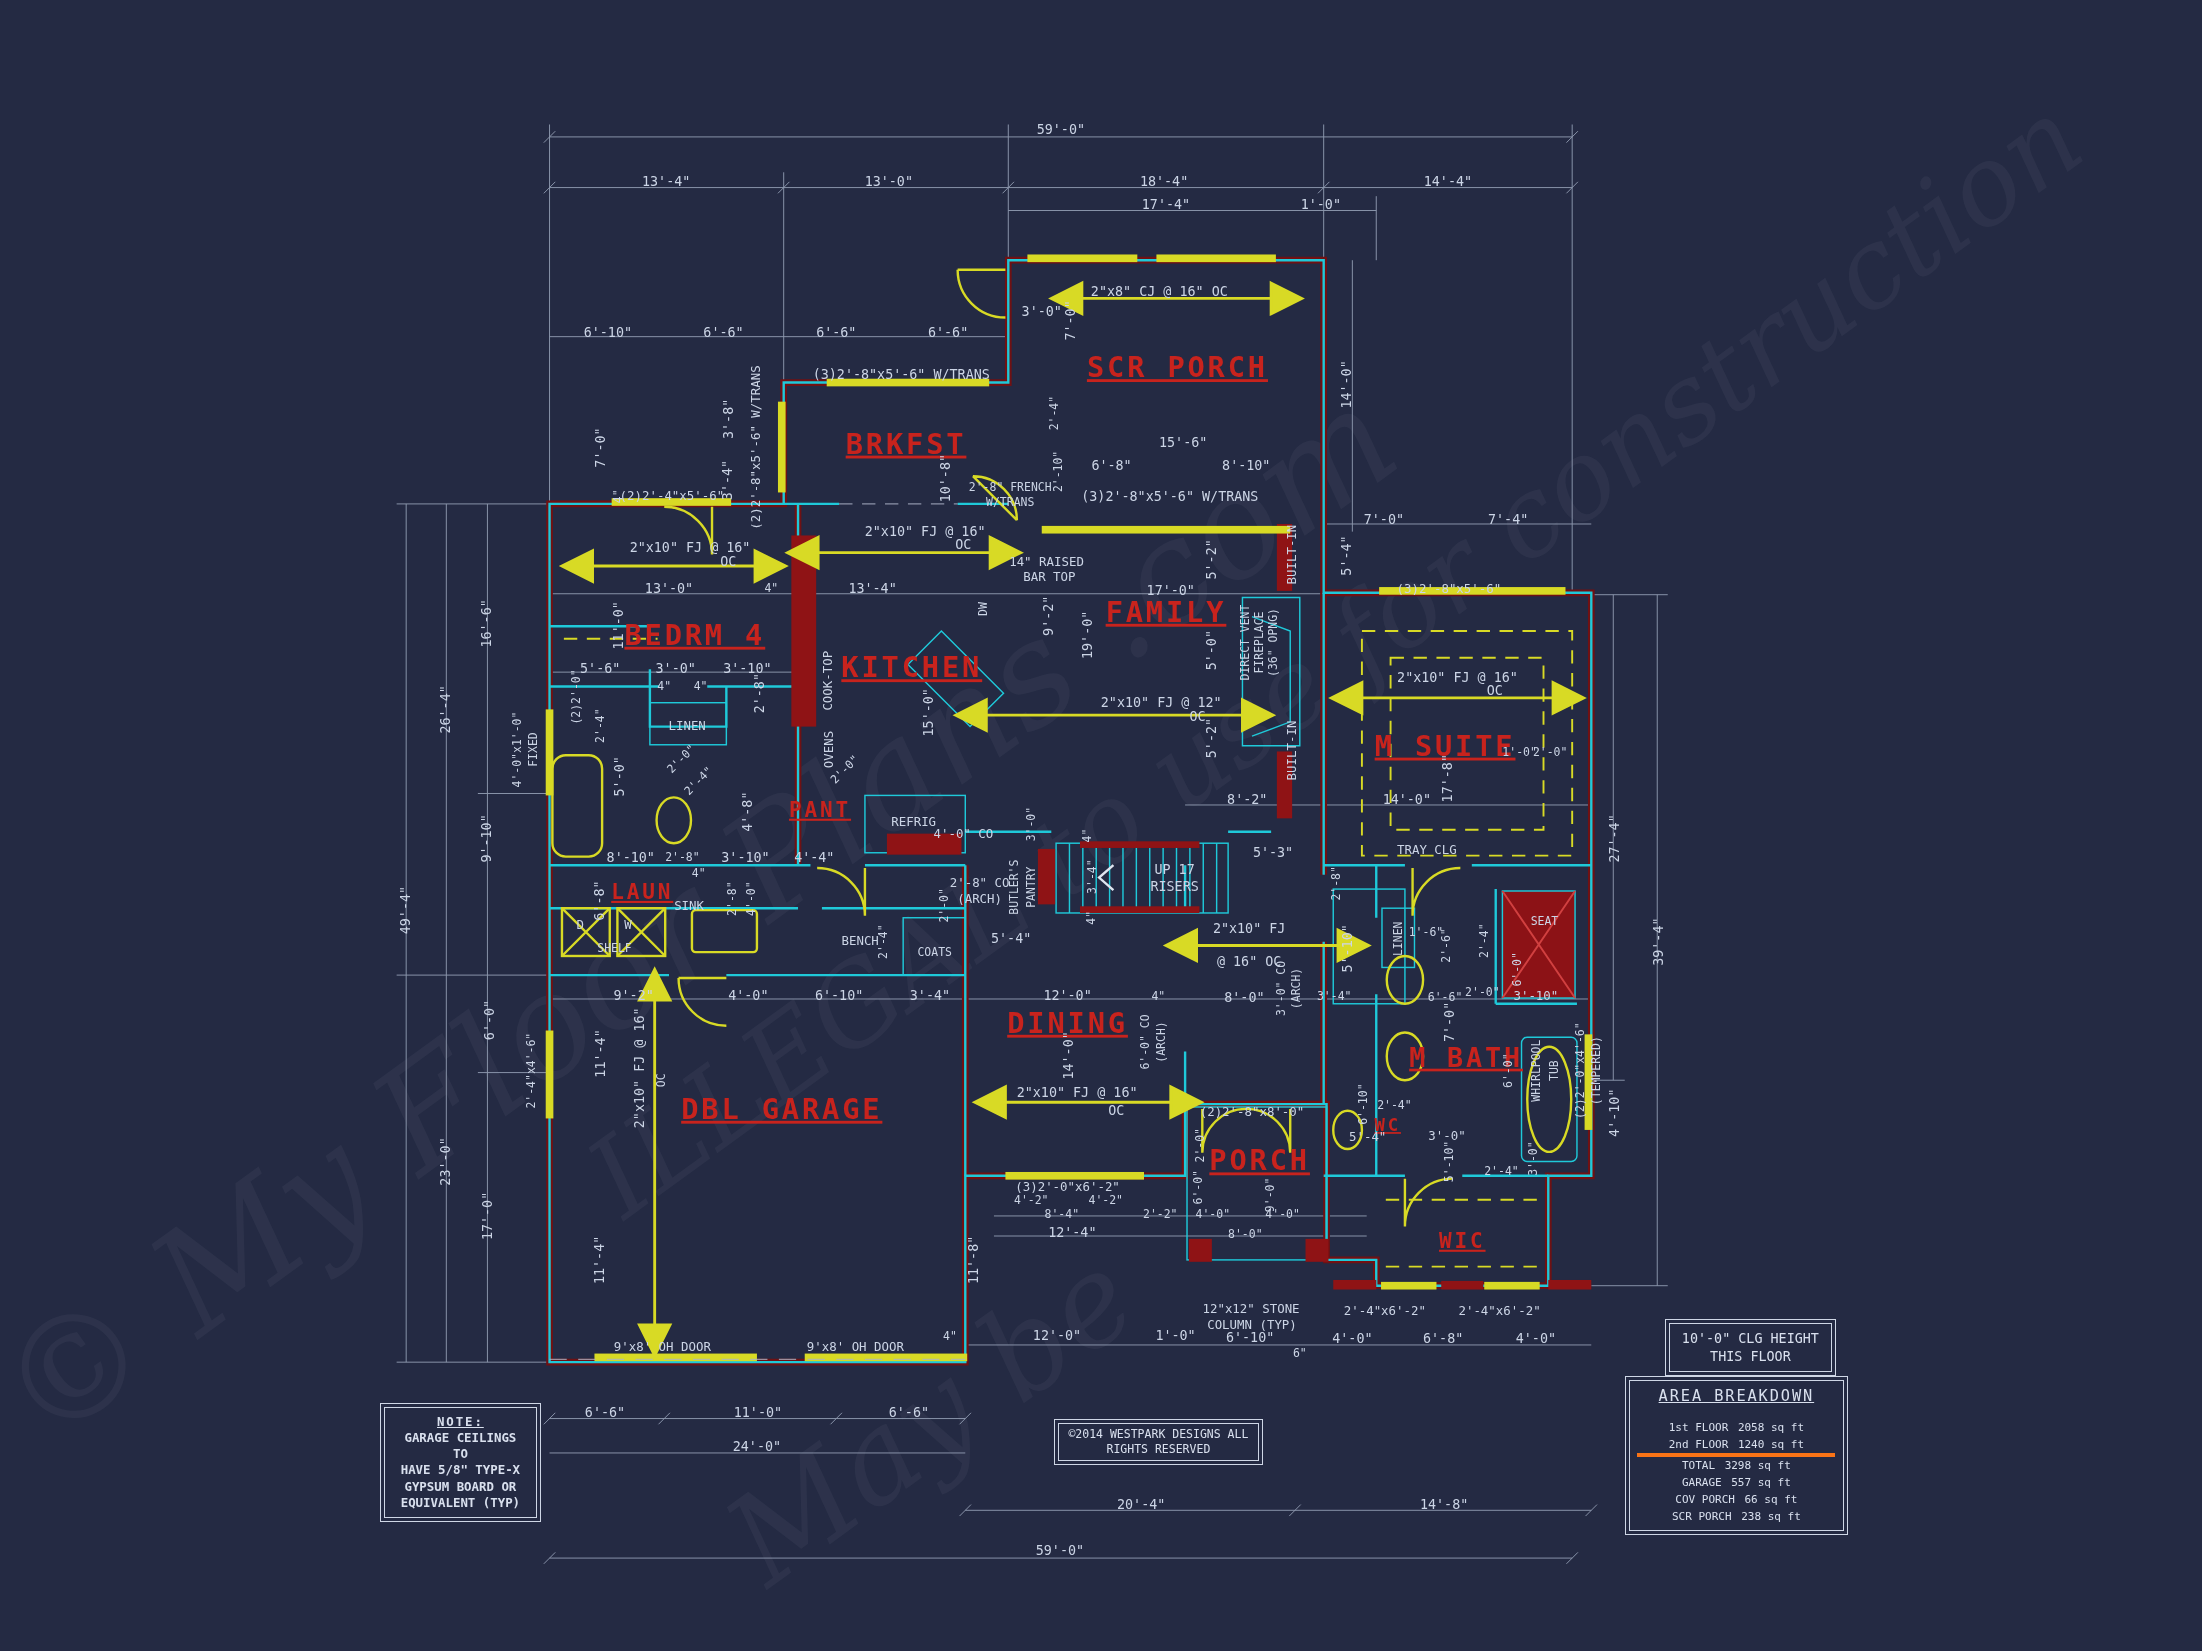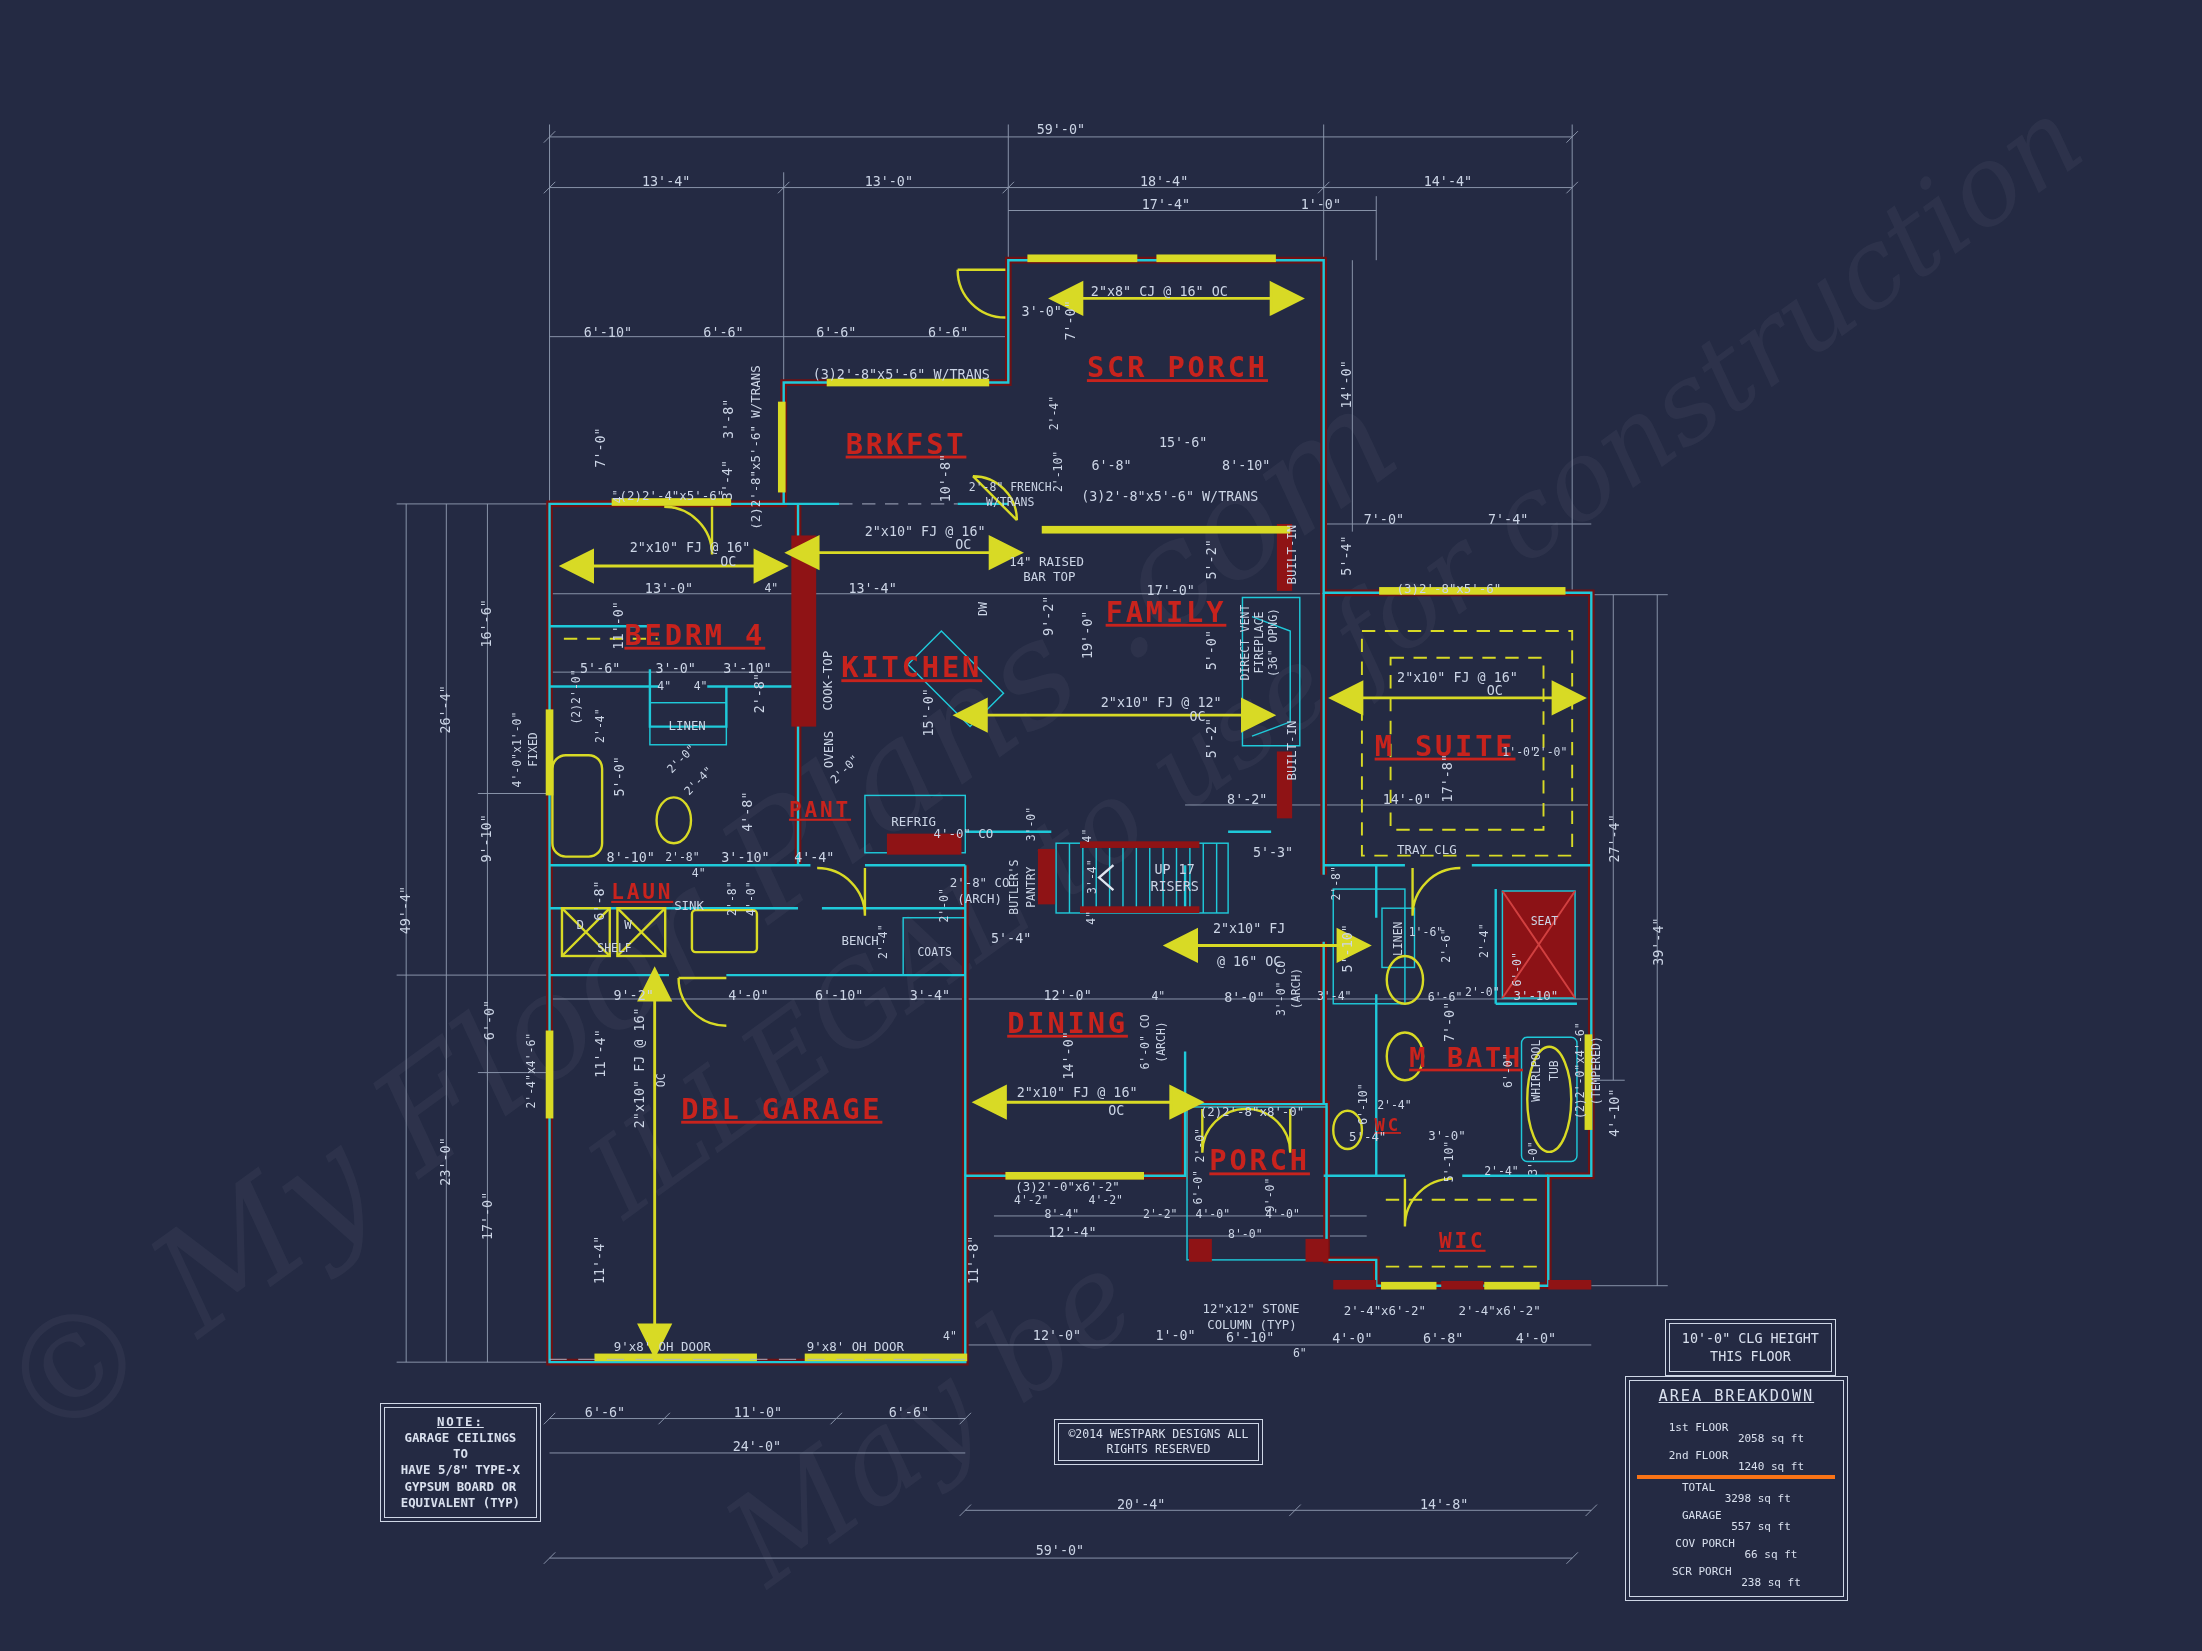--- a/index.html
+++ b/index.html
@@ -11,21 +11,21 @@
   text.r{fill:#c8231d;font-weight:bold;letter-spacing:3px;text-decoration:underline;}
   text.wmt{fill:rgba(210,218,235,0.05);font-family:"DejaVu Serif",serif;font-style:italic;text-anchor:middle;}
   .box{position:absolute;color:#d9e0ee;text-align:center;}
   .dbl{border:1px solid #cfd7e6;padding:2.9px;background:rgba(36,42,67,0.85);}
   .dbl-in{border:1px solid #cfd7e6;padding:5.7px 9.6px;}
   .note-head,.table-title{text-decoration:underline;letter-spacing:1.9px;}
   .note-line{font-size:12.4px;line-height:16.3px;font-weight:bold;}
   .clg-line{font-size:13.4px;line-height:18px;}
   .cr-line{font-size:11.5px;line-height:15.3px;}
   .area-row{display:flex;justify-content:center;font-size:11px;line-height:17px;gap:9.6px;}
-  .area-row .v{text-align:right;margin-top:11px;}
+  .area-row .v{text-align:right;}
   .area-row.u{border-bottom:4px solid #f97316;}
   .table-title{font-size:15.3px;text-align:center;margin-bottom:14px;}
   .titleblock{position:absolute;left:1045px;top:1508px;color:#d5dcea;}
   .tb-title{font-size:32.5px;letter-spacing:8.6px;border-bottom:1.9px solid #d5dcea;padding-bottom:4.8px;display:inline-block;}
   .tb-scale{font-size:18px;margin-top:13.4px;letter-spacing:1.9px;}
   .tb-scaleval{font-size:18px;margin-top:11.5px;letter-spacing:1.9px;}
 </style>
 </head>
 <body>
 

